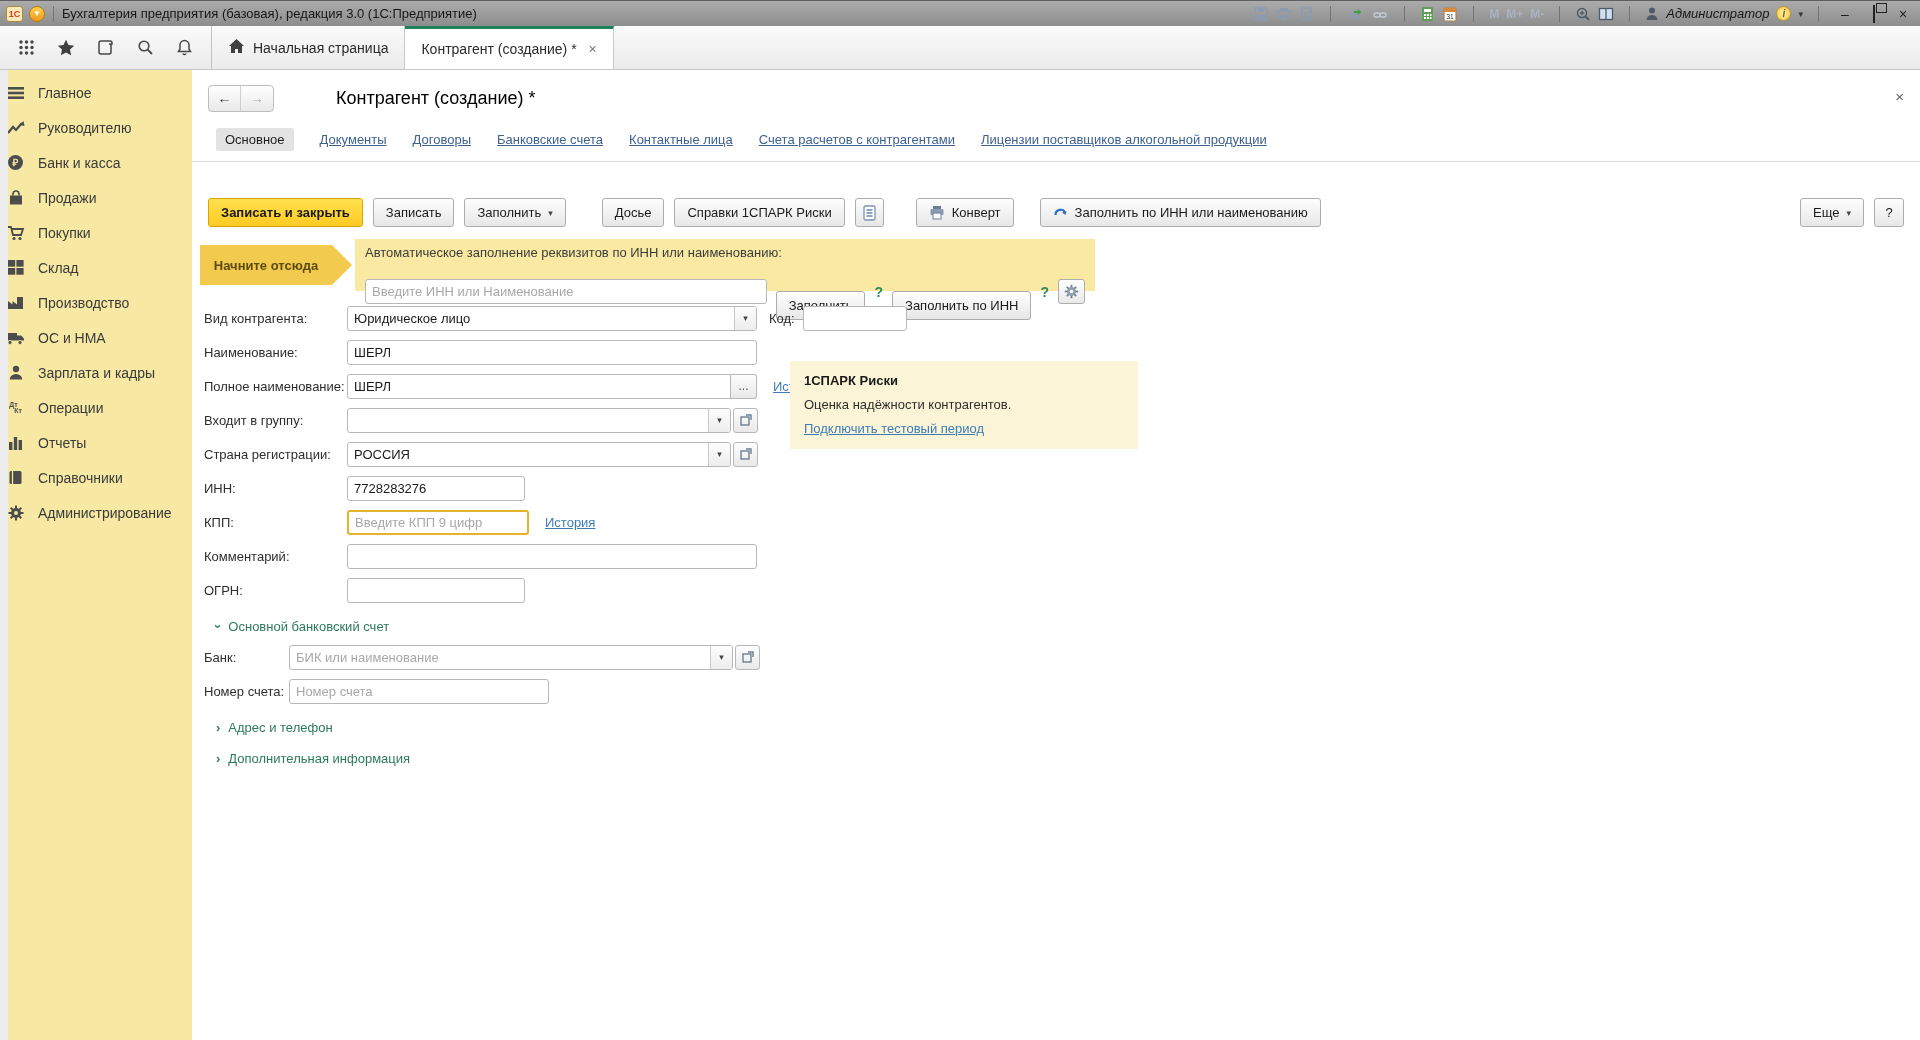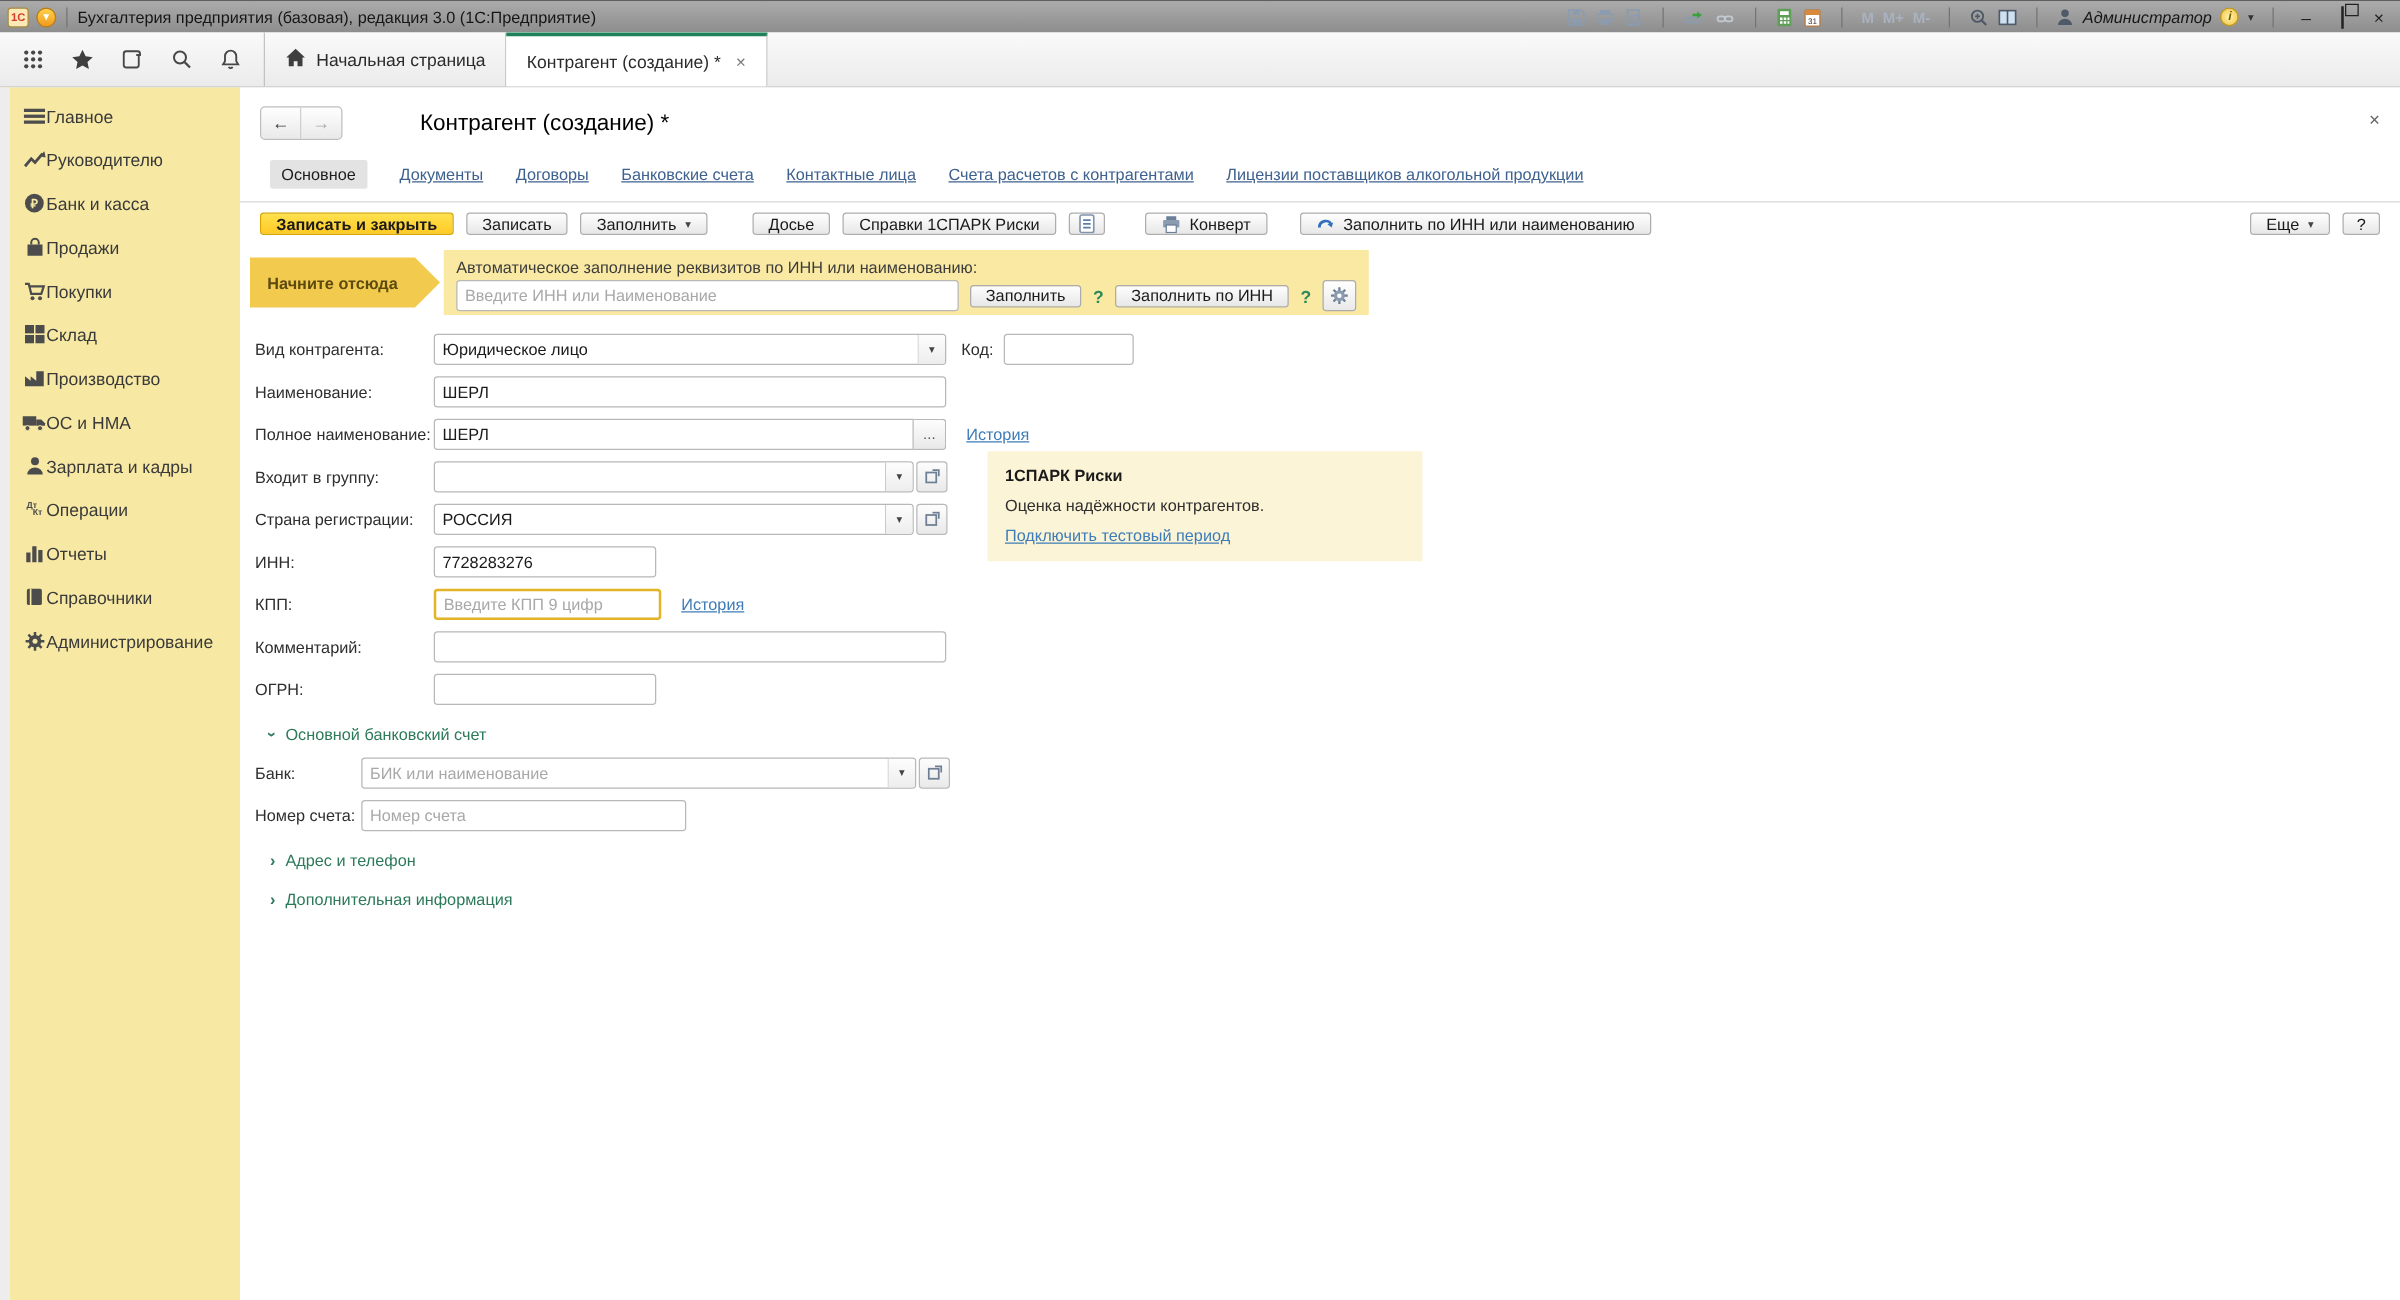--- a/index.html
+++ b/index.html
@@ -37,21 +37,21 @@
   .v-sep { width:1px; background:#c2c2c2; height:100%; }
   .tab { display:flex; align-items:center; gap:8px; padding:0 16px; font-size:14px; color:#2b2b2b;
     border-right:1px solid #c9c9c9; position:relative; }
   .tab.active { background:#fff; border-top:3px solid #1e8159; }
   .tab .x { color:#7a7a7a; font-size:14px; margin-left:4px; }
 
   
   .main { position:absolute; left:0; top:70px; width:1920px; height:970px; }
   .sidebar { position:absolute; left:0; top:0; width:192px; height:970px; background:#f7e9a4; }
   .sidebar::before { content:""; position:absolute; left:0; top:0; width:8px; height:100%; background:#ededed; }
-  .side-item { display:flex; align-items:center; height:29px; margin:6px 0 0 18px; }
+  .side-item { display:flex; align-items:center; height:29px; margin:6px 0 0 6px; gap:13px; }
   .side-item:first-child { margin-top:8px; }
   .side-item .ic { width:19px; display:flex; justify-content:center; color:#4c4c4c; }
   .side-item .lbl { font-size:14px; color:#3a3a3a; }
   .dtkt { font-size:7px; font-weight:bold; color:#4c4c4c; line-height:6px; text-align:left; }
   .dtkt .k { padding-left:5px; }
 
   .content { position:absolute; left:192px; top:0; width:1728px; height:970px; background:#fff; }
   .form-close { position:absolute; right:16px; top:18px; color:#666; font-size:15px; }
 
   
@@ -65,23 +65,23 @@
 
   
   .navrow { display:flex; align-items:center; gap:26px; margin:16px 0 0 24px; font-size:13px; }
   .chip { background:#e3e3e3; border-radius:2px; padding:4px 9px; color:#1c1c1c; }
   a.nav { color:#3e618e; text-decoration:underline; }
   a.lnk2 { color:#3e7cb8; text-decoration:underline; font-size:13px; }
 
   
   .toolbar { display:flex; align-items:center; gap:10px; border-top:1px solid #d8d8d8;
     margin-top:10px; padding:8px 16px 0 16px; }
-  .btn { display:inline-flex; align-items:center; gap:7px; height:18px; padding:0 12px;
+  .btn { display:inline-flex; align-items:center; gap:7px; height:29px; padding:0 12px;
     background:linear-gradient(#fefefe,#e7e7e7); border:1px solid #adadad; border-radius:3px;
-    font-size:13px; color:#1a1a1a; white-space:nowrap; }
+    font-size:13px; color:#1a1a1a; white-space:nowrap;margin-top:28px; }
   .btn .dd-glyph { font-size:9px; color:#444; }
   .btn-primary { background:linear-gradient(#ffe14f,#ffca24); border-color:#d8a500; font-weight:bold; }
   .btn-iconly { padding:0 7px; }
   .ml26 { margin-left:26px; } .ml22 { margin-left:22px; } .ml16 { margin-left:16px; }
   .tb-spacer { flex:1; }
   .btn-help { width:30px; justify-content:center; }
 
   
   .callout { display:flex; align-items:center; margin:12px 0 0 8px; height:52px; }
   .arrow-wrap { display:flex; align-items:center; height:40px; }

